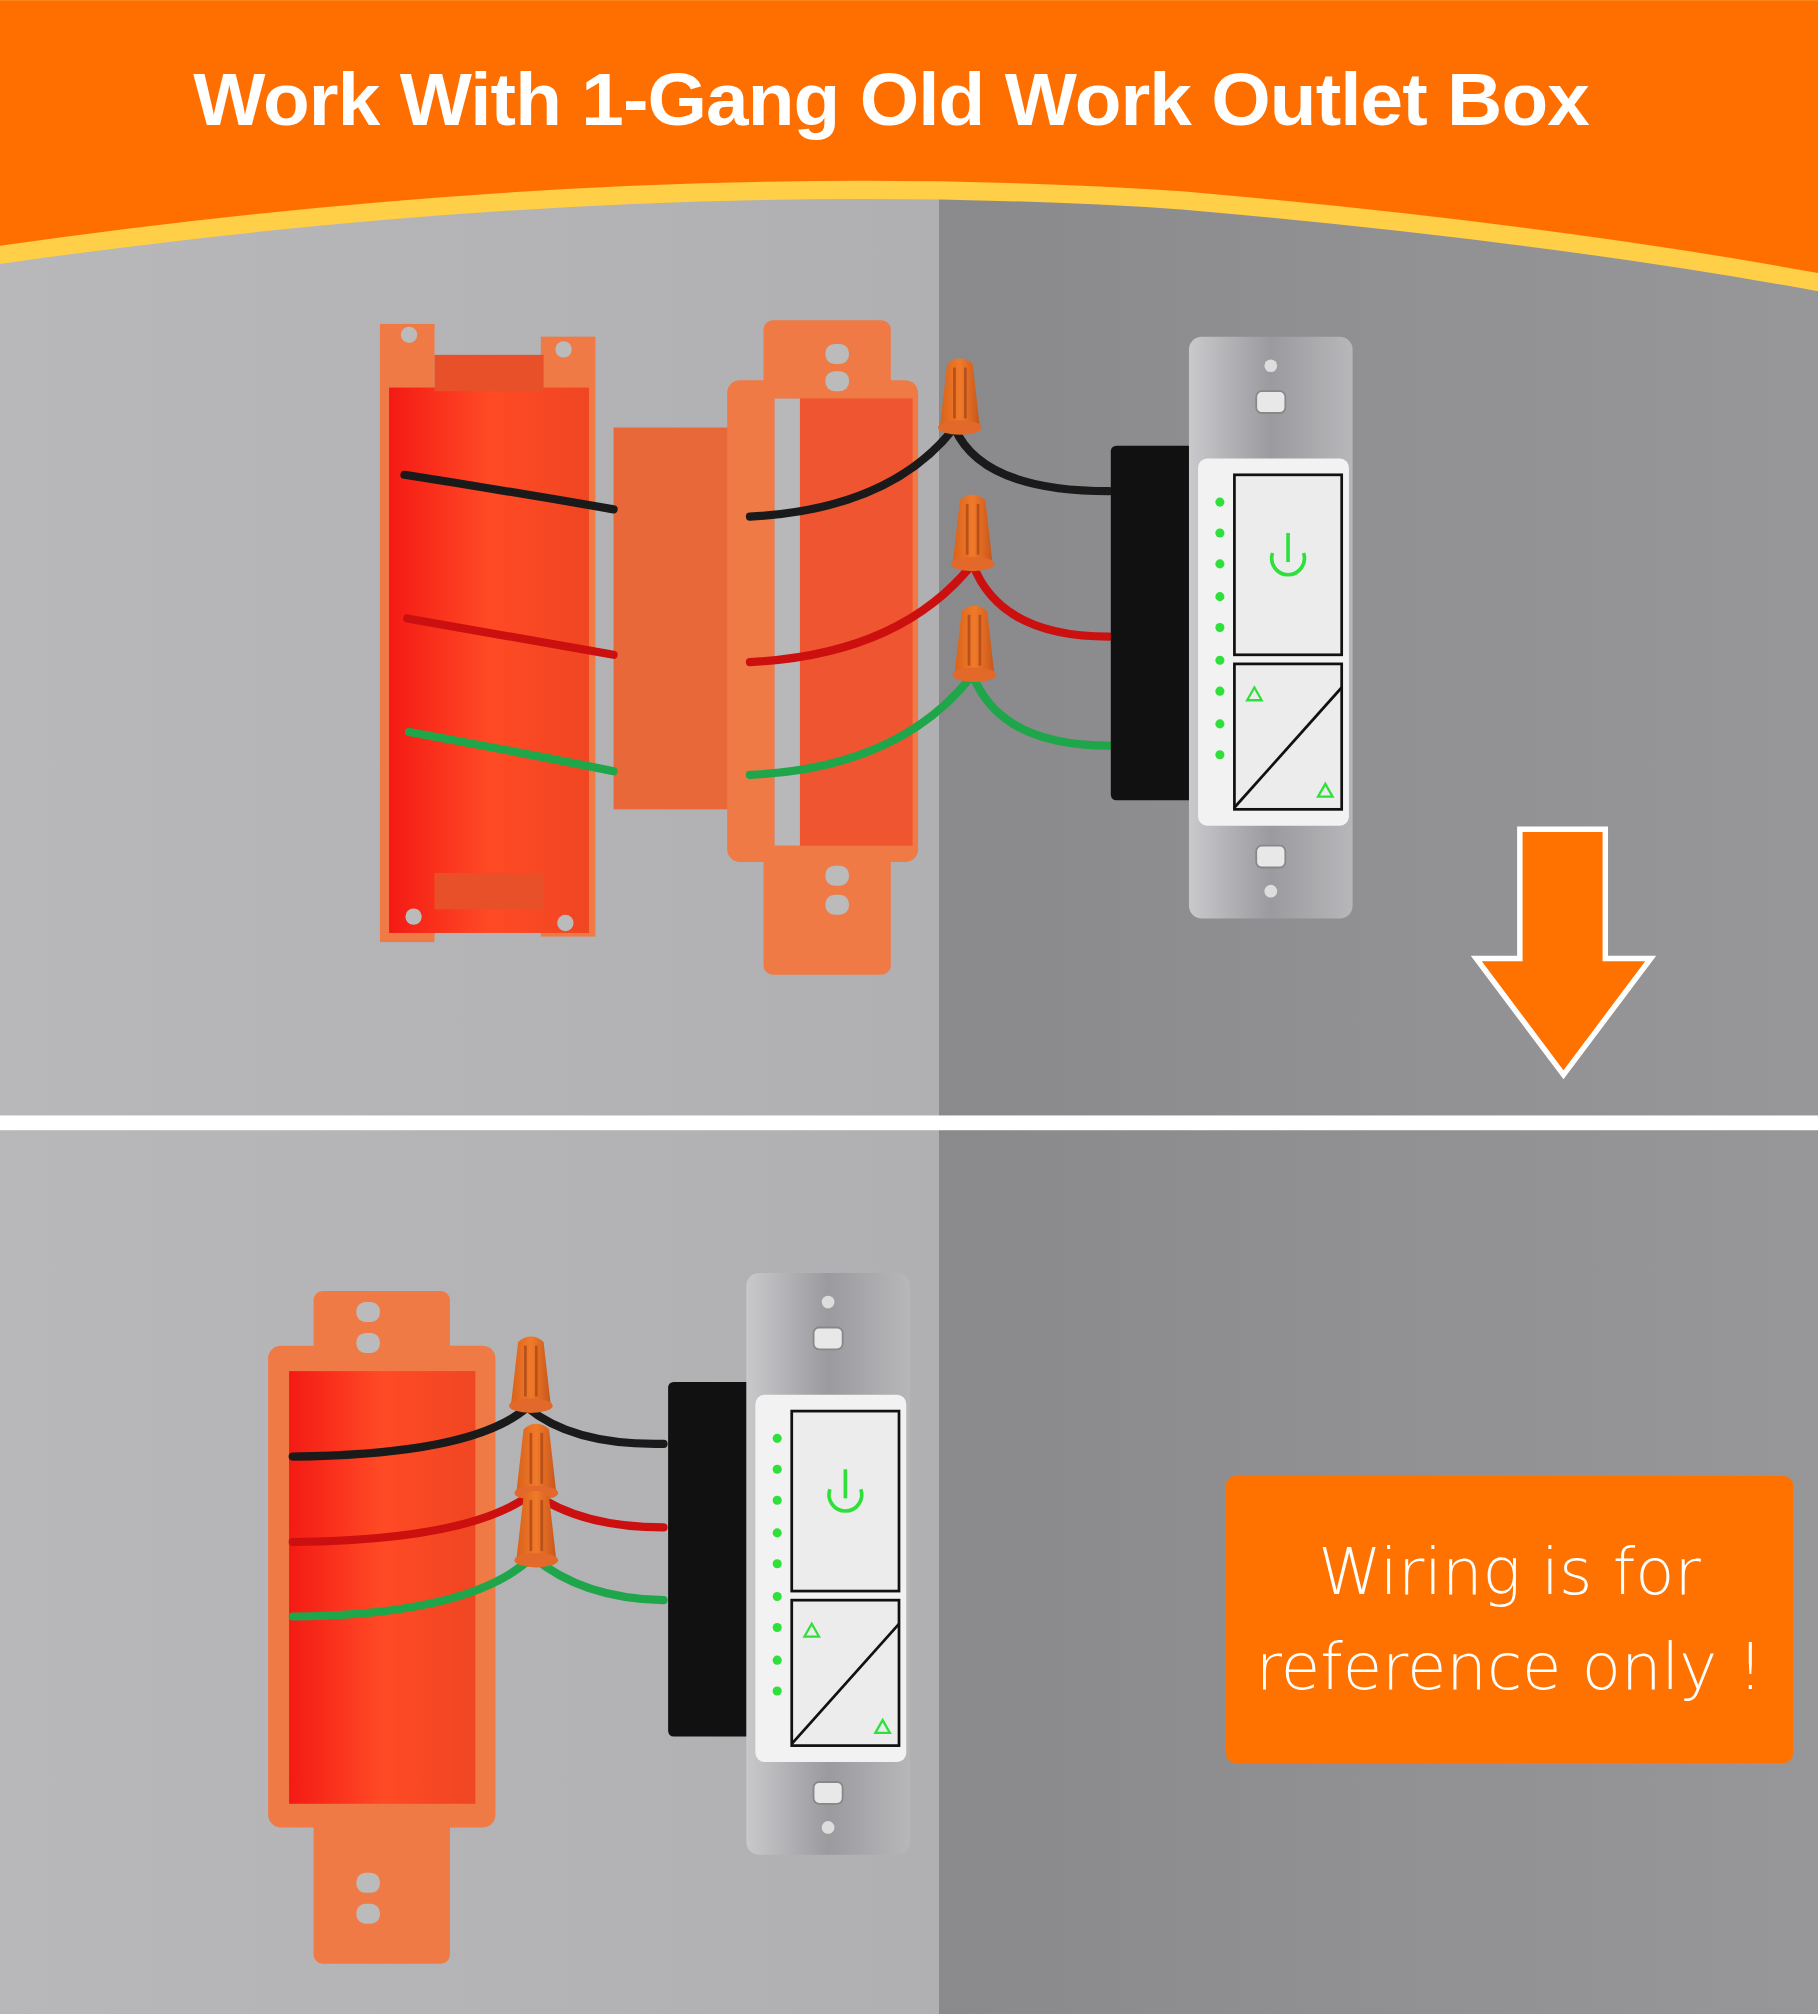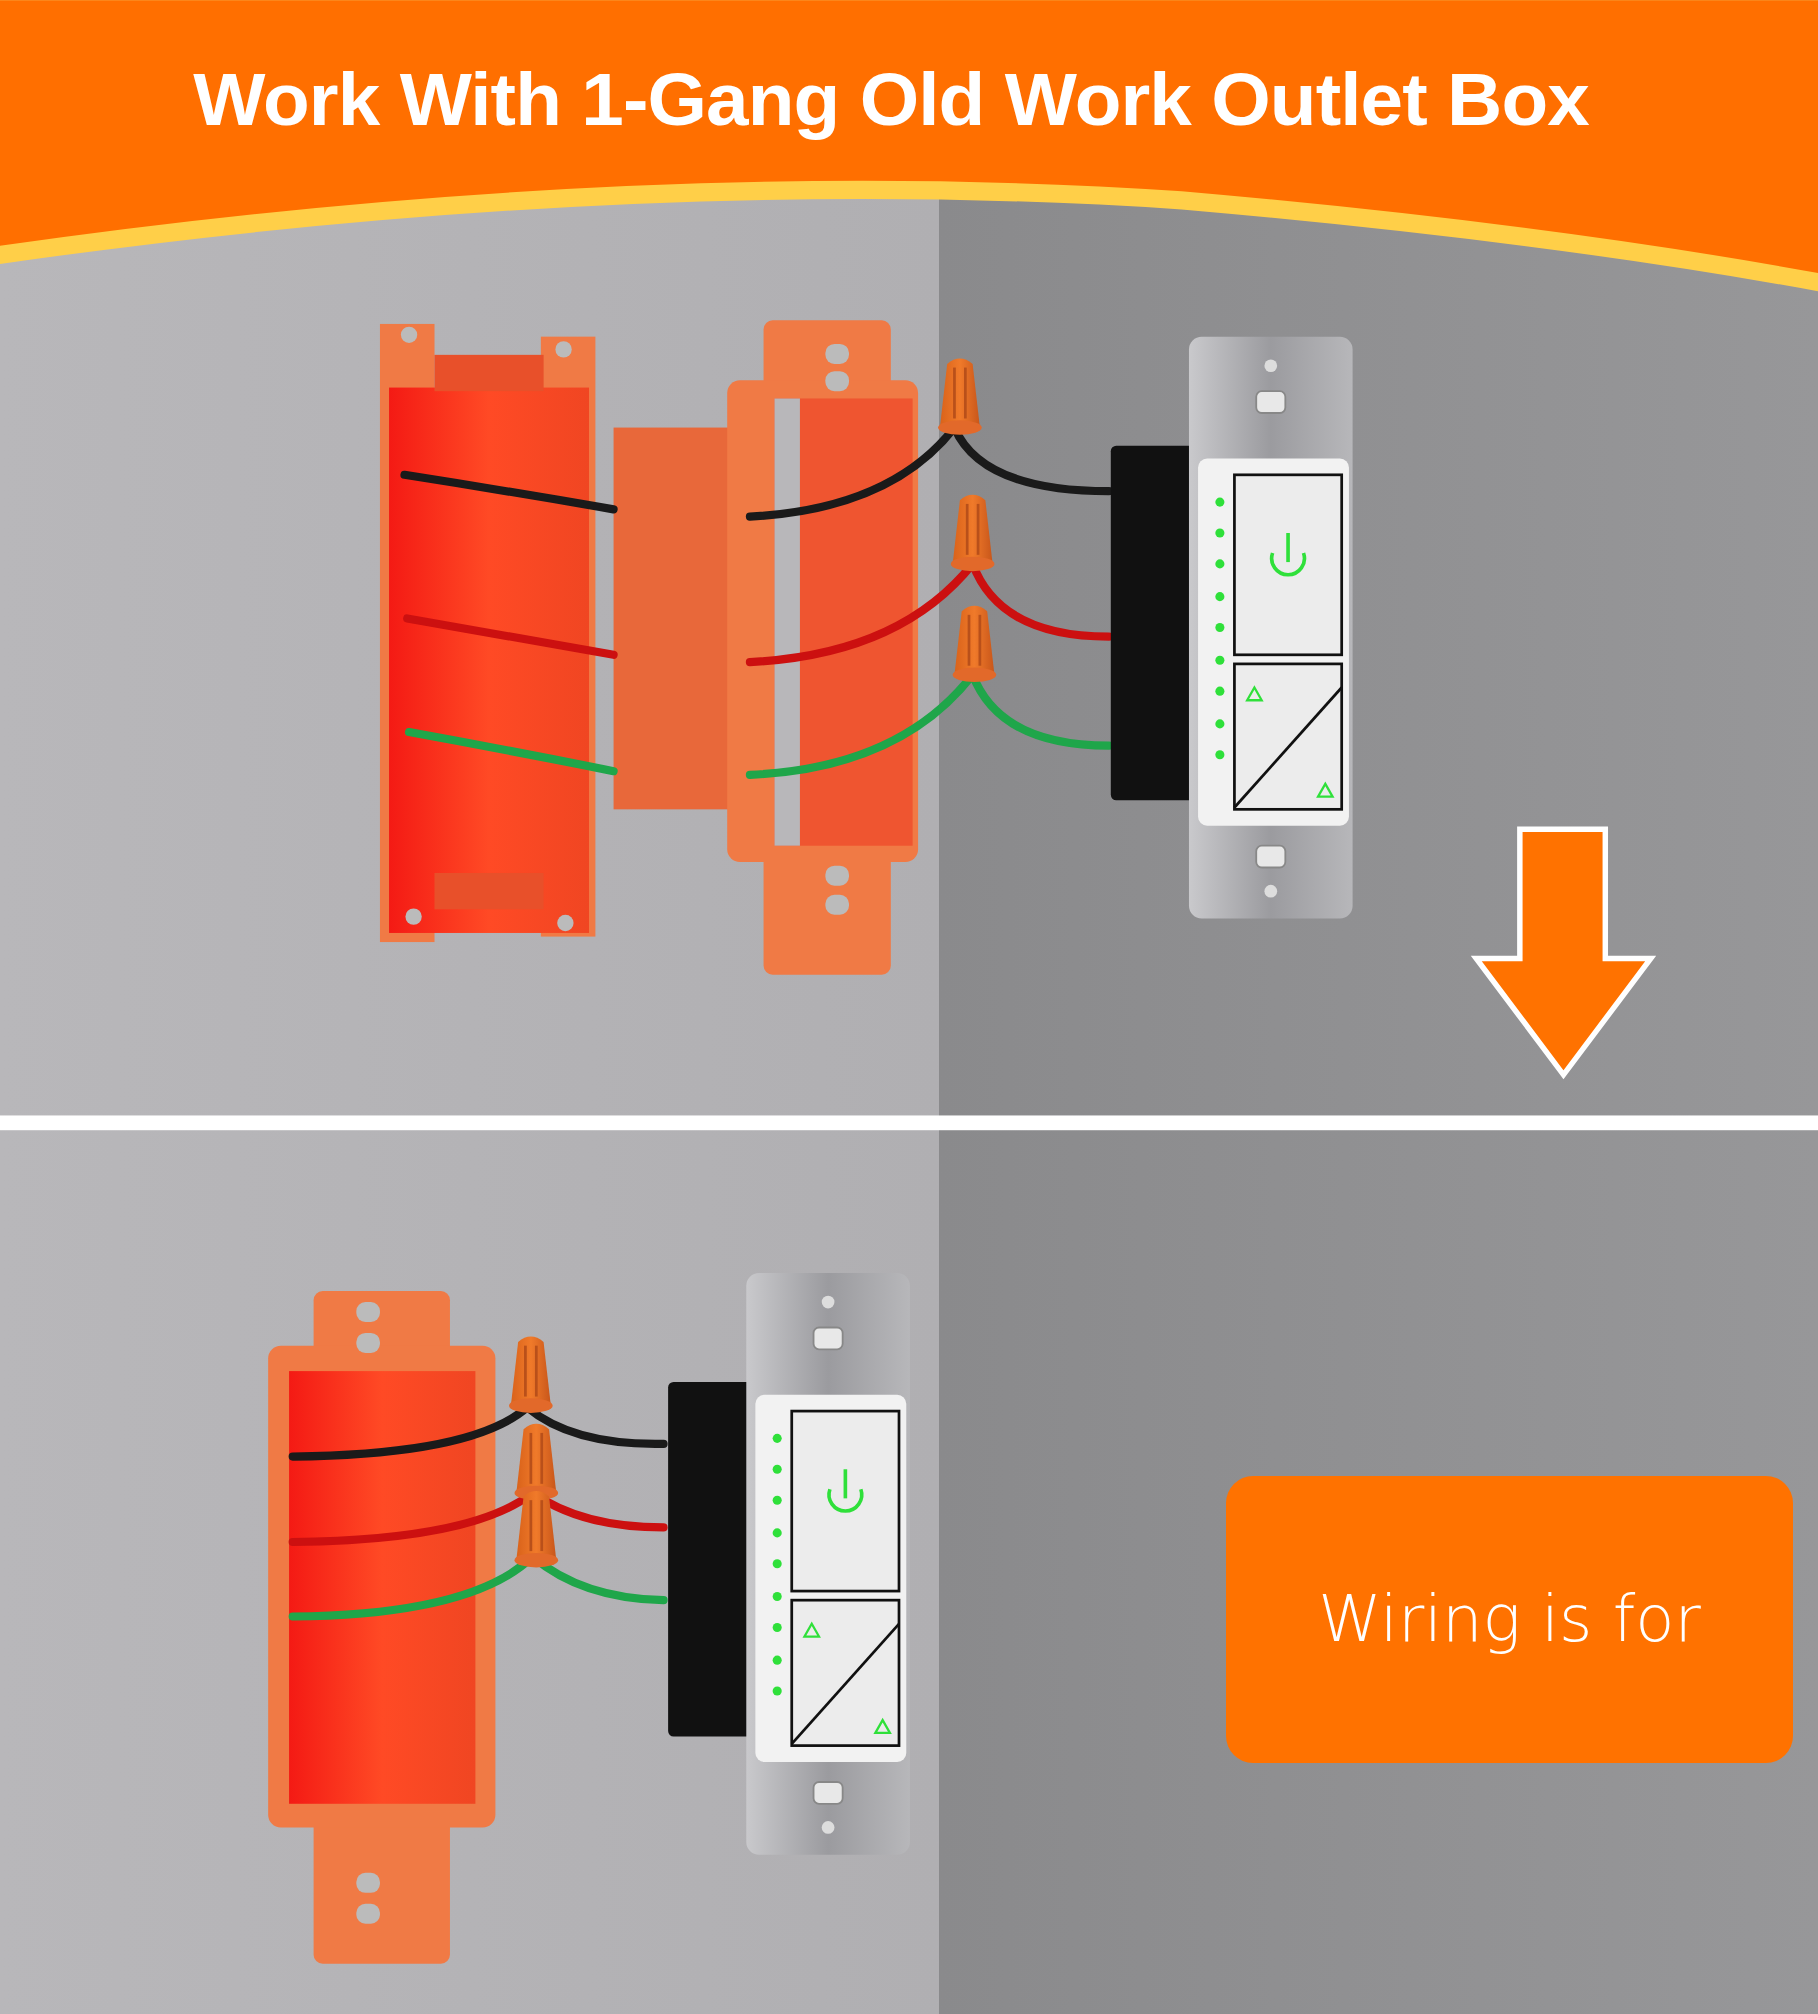--- a/index.html
+++ b/index.html
@@ -1,19 +1,19 @@
 <!DOCTYPE html>
 <html style="font-size:14.5px"><head>
 <meta charset="utf-8">
 <style>
   html,body{margin:0;padding:0;background:#fff;}
   body{width:1818px;height:2015px;position:relative;overflow:hidden;font-family:"Liberation Sans",sans-serif;}
   .stage{position:absolute;left:0;top:0;width:1818px;height:2015px;}
   .title{position:absolute;left:0;top:56px;width:1782px;text-align:center;color:#fff;font-family:"Liberation Sans",sans-serif;font-weight:bold;font-size:75px;letter-spacing:-0.9px;transform:scaleX(1.02);}
-  .note{position:absolute;left:1226px;top:1476px;width:567px;height:287px;background:#ff7200;border-radius:27px;display:flex;flex-direction:column;align-items:center;justify-content:center;color:#fff;font-family:"DejaVu Sans",sans-serif;font-weight:200;font-size:64px;line-height:95px;text-align:center;}
+  .note{position:absolute;left:1226px;top:1476px;width:567px;height:287px;background:#ff7200;border-radius:9px;display:flex;flex-direction:column;align-items:center;justify-content:center;color:#fff;font-family:"DejaVu Sans",sans-serif;font-weight:200;font-size:64px;line-height:95px;text-align:center;}
   .note span{display:block;}
 </style>
 </head>
 <body>
 
 <svg class="stage" width="1818" height="2015" viewBox="0 0 2000 2216" xmlns="http://www.w3.org/2000/svg">
   <defs>
     <linearGradient id="boxInner" x1="0" x2="1" y1="0" y2="0">
       <stop offset="0" stop-color="#f41a14"></stop>
       <stop offset="0.5" stop-color="#ff4a25"></stop>
@@ -143,14 +143,15 @@
   <use href="#wirenut" x="590" y="1642"></use>
   <use href="#wirenut" x="590" y="1716"></use>
 
   <use href="#switch" x="735" y="1520"></use>
 </svg>
 
 <div class="title">Work With 1-Gang Old Work Outlet Box</div>
 
 <div class="note">
   <span>Wiring is for</span>
+  <span>reference only !</span>
 </div>
 
 
 </body></html>

